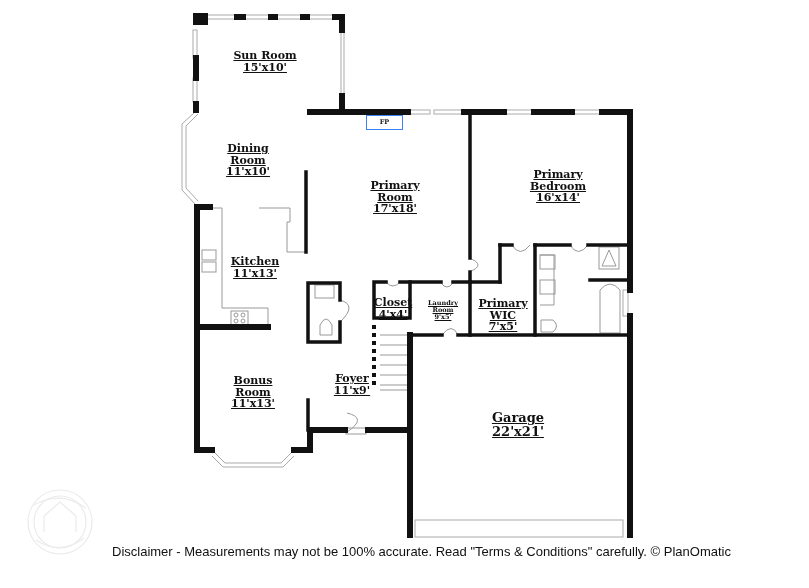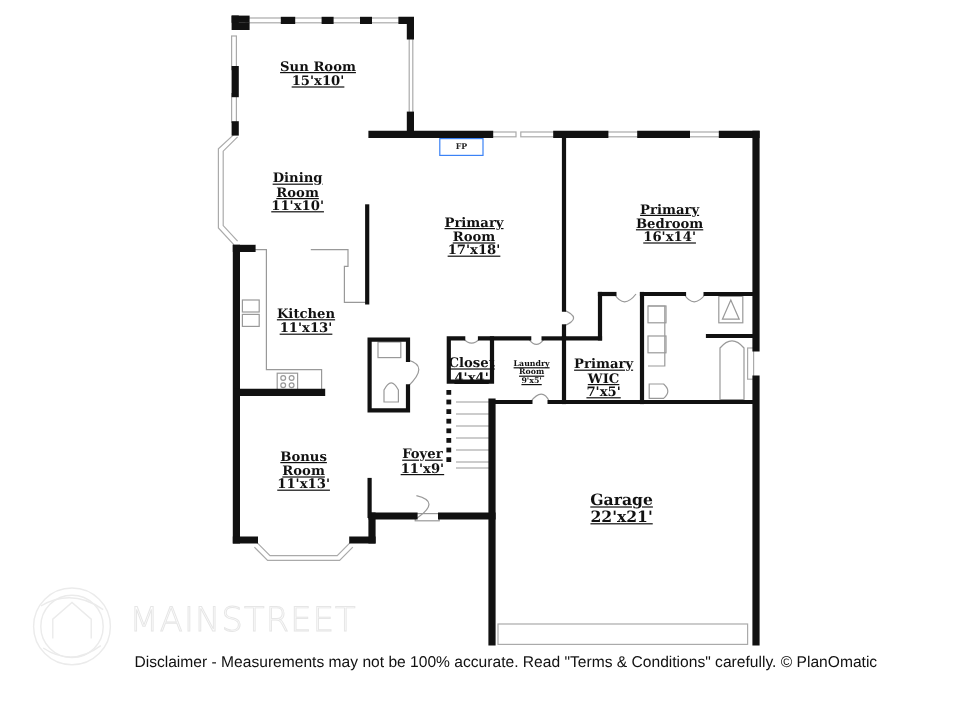--- a/index.html
+++ b/index.html
@@ -23,21 +23,20 @@
 
   <svg width="809" height="588">
     <g fill="none" stroke="#ebebeb" stroke-width="1.2">
       <circle cx="60" cy="522" r="32"></circle>
       <circle cx="60" cy="522" r="26"></circle>
       <path d="M44 532 L44 516 L60 502 L76 516 L76 532"></path>
       <path d="M34 505 Q60 490 86 508"></path>
       <path d="M36 540 Q60 556 84 538"></path>
     </g>
   </svg>
-  <div class="wm-text">MAINSTREET</div>
 
   <svg width="809" height="588">
 
     <g fill="#fff" stroke="#aaa" stroke-width="1">
 
       <rect x="205" y="15" width="32" height="4"></rect>
       <rect x="243" y="15" width="28" height="4"></rect>
       <rect x="275" y="15" width="28" height="4"></rect>
       <rect x="307" y="15" width="28" height="4"></rect>
 

